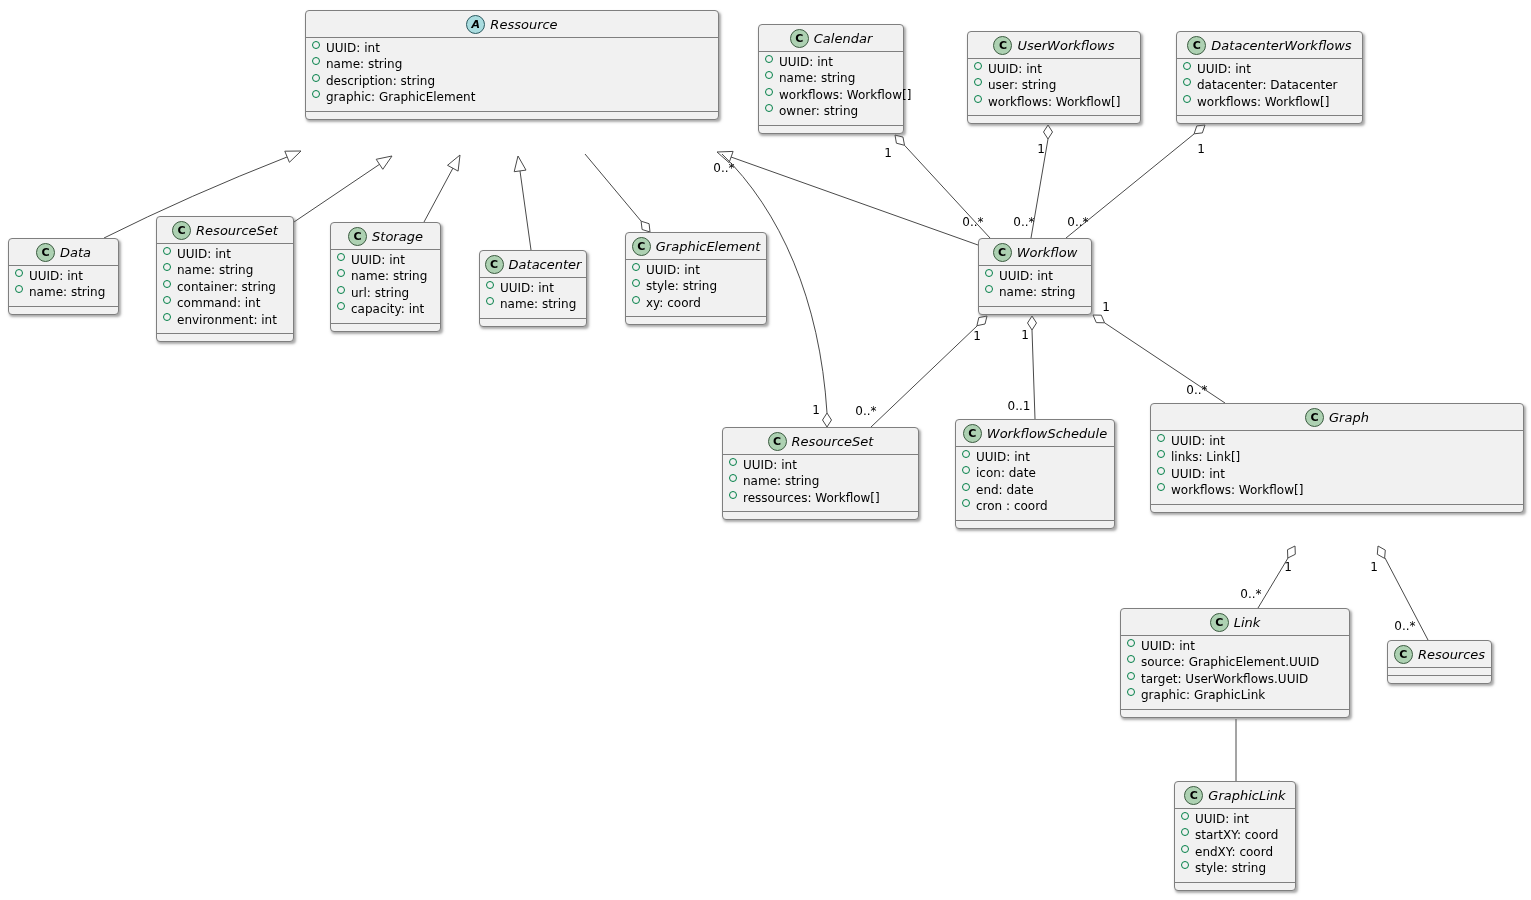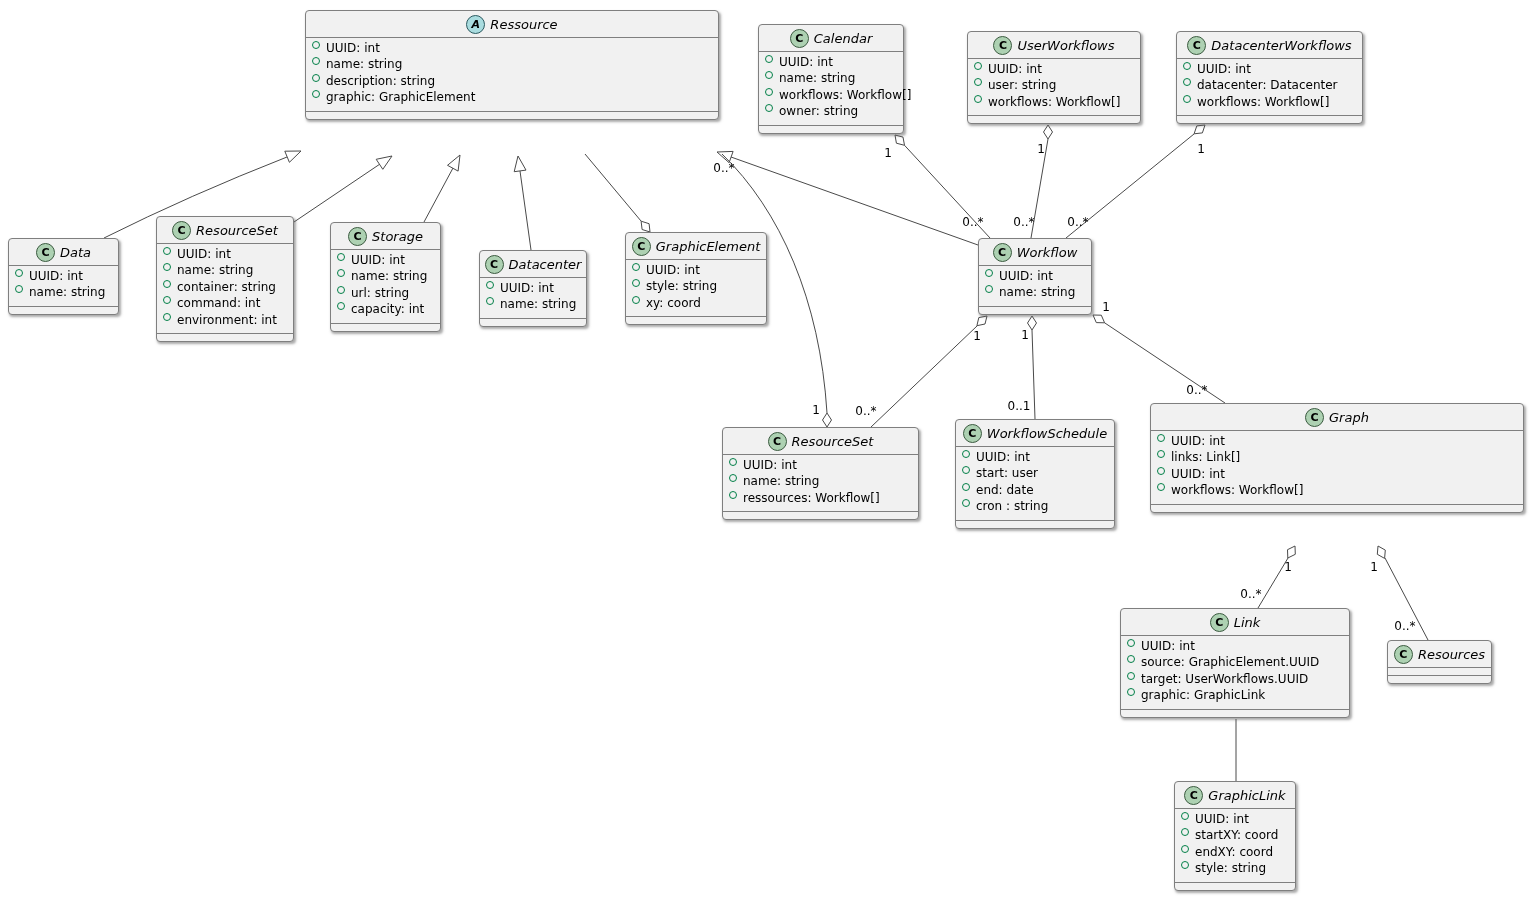--- a/index.html
+++ b/index.html
@@ -355,29 +355,29 @@
       <span class="bdg">C</span>
       <span class="nm">WorkflowSchedule</span>
     </div>
     <div class="attrs">
       <div class="attr">
           <i class="vis"></i>
           <span>UUID: int</span>
         </div>
       <div class="attr">
           <i class="vis"></i>
-          <span>start: user</span>
+          <span>icon: date</span>
         </div>
       <div class="attr">
           <i class="vis"></i>
           <span>end: date</span>
         </div>
       <div class="attr">
           <i class="vis"></i>
-          <span>cron : string</span>
+          <span>cron : coord</span>
         </div>
     </div>
     <div class="mt"></div>
   </div>
 
   <div class="cls" style="left:1150px;top:403px;width:374px;">
     <div class="hd">
       <span class="bdg">C</span>
       <span class="nm">Graph</span>
     </div>

